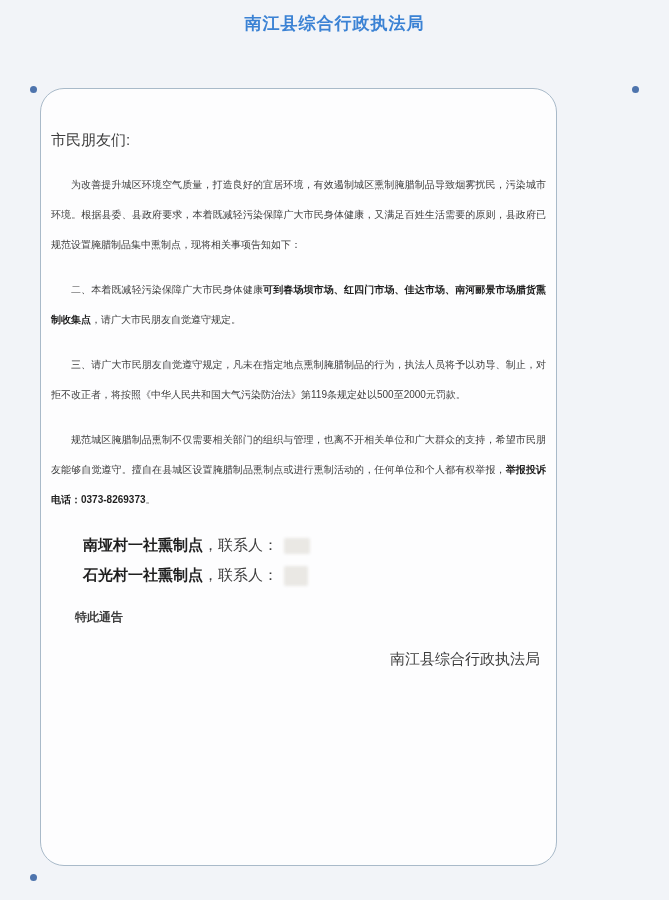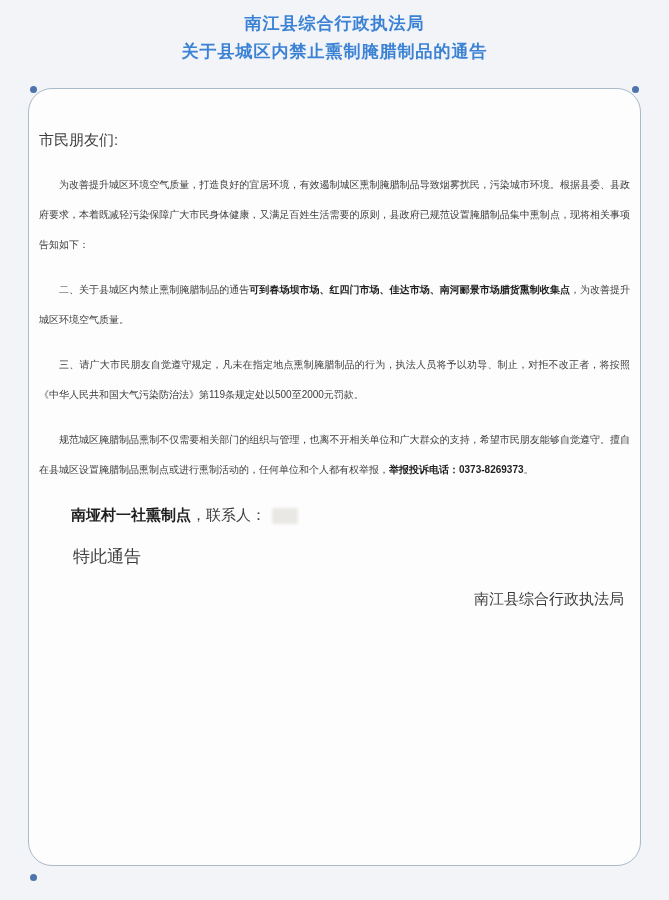--- a/index.html
+++ b/index.html
@@ -12,26 +12,27 @@
     overflow: hidden;
   }
   .header { text-align: center; padding-top: 10px; }
   .header-line {
     font-size: 17px; line-height: 28px; font-weight: bold;
     color: #3b82d4; letter-spacing: 1px;
   }
   .card-wrap { position: absolute; left: 28px; top: 88px; width: 613px; }
   .card {
     box-sizing: border-box;
-    width: 613px; height: 778px;
+    width: 517px; height: 778px;
     background: #fdfdfe;
     border: 1.5px solid #a9bac9;
     border-radius: 24px;
     padding: 36px 10px 0 10px;
     overflow: hidden;
+    margin-left: 12px;
   }
   .dot {
     position: absolute; width: 7px; height: 7px; border-radius: 50%;
     background: #4e74ad;
   }
   .dot-tl { left: 2px; top: -2px; }
   .dot-tr { right: 2px; top: -2px; }
   .dot-bl { left: 2px; top: 786px; }
   .salutation {
     font-size: 15px; line-height: 30px; margin: 0 0 15px 0;
@@ -45,49 +46,49 @@
   .contact-list { margin: 0 0 12px 2em; }
   .contact-line { font-size: 15px; line-height: 30px; }
   .redact {
     display: inline-block; vertical-align: middle;
     background: #eae8e4; border-radius: 2px;
     filter: blur(1.5px);
     width: 26px; height: 16px; margin-left: 6px;
   }
   .contact-line:nth-child(2) .redact { width: 24px; height: 20px; }
   .contact-line:nth-child(3) .redact { width: 34px; height: 24px; margin-left: 60px; background:#e7e4e0; }
-  .closing { font-size: 17px; line-height: 30px; margin: 0 0 12px 2em; }
+  .closing { font-size: 12px; line-height: 30px; margin: 0 0 12px 2em; font-weight: bold; }
   .signature { text-align: right; padding-right: 6px; }
   .signature-line { font-size: 15px; line-height: 29px; }
 </style>
 </head>
 <body>
 
 <div class="header">
   <div class="header-line">南江县综合行政执法局</div>
-  <div class="header-line">关于县城区内禁止熏制腌腊制品的通告</div>
 </div>
 
 <div class="card-wrap">
   <span class="dot dot-tl"></span>
   <span class="dot dot-tr"></span>
   <span class="dot dot-bl"></span>
 
   <div class="card">
     <div class="salutation">市民朋友们:</div>
 
     <div id="paragraphs">
         <p class="para"><span>为改善提升城区环境空气质量，打造良好的宜居环境，有效遏制城区熏制腌腊制品导致烟雾扰民，污染城市环境。根据县委、县政府要求，本着既减轻污染保障广大市民身体健康，又满足百姓生活需要的原则，县政府已规范设置腌腊制品集中熏制点，现将相关事项告知如下：</span></p>
-        <p class="para"><span>二、关于县城区内禁止熏制腌腊制品的通告</span><span class="b">可到春场坝市场、红四门市场、佳达市场、南河郦景市场腊货熏制收集点</span><span>，为改善提升城区环境空气质量。</span></p>
+        <p class="para"><span>二、本着既减轻污染保障广大市民身体健康</span><span class="b">可到春场坝市场、红四门市场、佳达市场、南河郦景市场腊货熏制收集点</span><span>，请广大市民朋友自觉遵守规定。</span></p>
         <p class="para"><span>三、请广大市民朋友自觉遵守规定，凡未在指定地点熏制腌腊制品的行为，执法人员将予以劝导、制止，对拒不改正者，将按照《中华人民共和国大气污染防治法》第119条规定处以500至2000元罚款。</span></p>
         <p class="para"><span>规范城区腌腊制品熏制不仅需要相关部门的组织与管理，也离不开相关单位和广大群众的支持，希望市民朋友能够自觉遵守。擅自在县城区设置腌腊制品熏制点或进行熏制活动的，任何单位和个人都有权举报，</span><span class="b">举报投诉电话：0373-8269373</span><span>。</span></p>
       </div>
 
     <div id="contacts" class="contact-list">
         <div class="contact-line"><span class="site">南垭村一社熏制点</span><span>，联系人：</span><span class="redact"></span></div>
+        <div class="contact-line"><span class="site">石光村一社熏制点</span><span>，联系人：</span><span class="redact"></span></div>
       </div>
 
     <div class="closing">特此通告</div>
 
     <div class="signature">
       <div class="signature-line">南江县综合行政执法局</div>
 
     </div>
   </div>
 </div>

